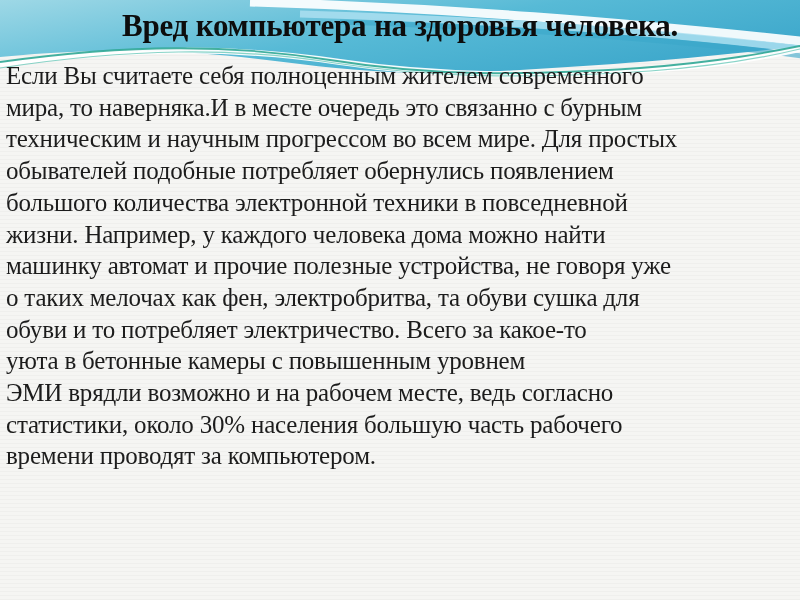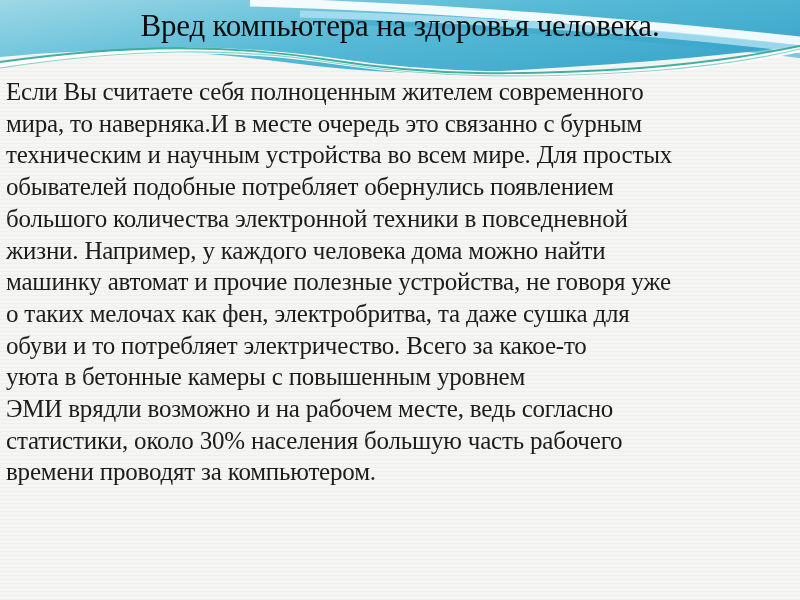--- a/index.html
+++ b/index.html
@@ -26,28 +26,28 @@
   }
   .title {
     position: absolute;
     top: 7px;
     left: 0;
     width: 800px;
     margin: 0;
     z-index: 2;
     text-align: center;
     font-size: 31px;
-    font-weight: normal;
+    font-weight: bold;
     line-height: 1.2;
     color: #0d0d0d;
     letter-spacing: -0.2px;
   }
   .body-text {
     position: absolute;
-    top: 76px;
+    top: 60px;
     left: 6px;
     width: 788px;
     z-index: 2;
     color: #1c1c1c;
   }
   .body-line {
     font-size: 25px;
     line-height: 31.7px;
     letter-spacing: -0.2px;
     white-space: nowrap;
@@ -77,26 +77,26 @@
 
     <path d="M0,62 C130,44 230,44 330,60 C430,76 520,76 640,68 C720,62 770,52 800,46" fill="none" stroke="#2fa795" stroke-width="1.8" opacity="0.9"></path>
     <path d="M0,68 C130,48 235,47 335,63 C432,78 530,79 650,71 C730,65 775,55 800,49" fill="none" stroke="#6cc9ba" stroke-width="1.2" opacity="0.8"></path>
   </svg>
 
   <h1 class="title">Вред компьютера на здоровья человека.</h1>
 
   <div class="body-text">
       <div class="body-line">Если Вы считаете себя полноценным жителем современного</div>
       <div class="body-line">мира, то наверняка.И в месте очередь это связанно с бурным</div>
-      <div class="body-line">техническим и научным устройства во всем мире. Для простых</div>
+      <div class="body-line">техническим и научным прогрессом во всем мире. Для простых</div>
       <div class="body-line">обывателей подобные потребляет обернулись появлением</div>
       <div class="body-line">большого количества электронной техники в повседневной</div>
       <div class="body-line">жизни. Например, у каждого человека дома можно найти</div>
       <div class="body-line">машинку автомат и прочие полезные устройства, не говоря уже</div>
-      <div class="body-line">о таких мелочах как фен, электробритва, та даже сушка для</div>
+      <div class="body-line">о таких мелочах как фен, электробритва, та обуви сушка для</div>
       <div class="body-line">обуви и то потребляет электричество. Всего за какое-то</div>
       <div class="body-line">уюта в бетонные камеры с повышенным уровнем</div>
       <div class="body-line">ЭМИ врядли возможно и на рабочем месте, ведь согласно</div>
       <div class="body-line">статистики, около 30% населения большую часть рабочего</div>
       <div class="body-line">времени проводят за компьютером.</div>
     </div>
 
 </div>
 
 </body></html>

